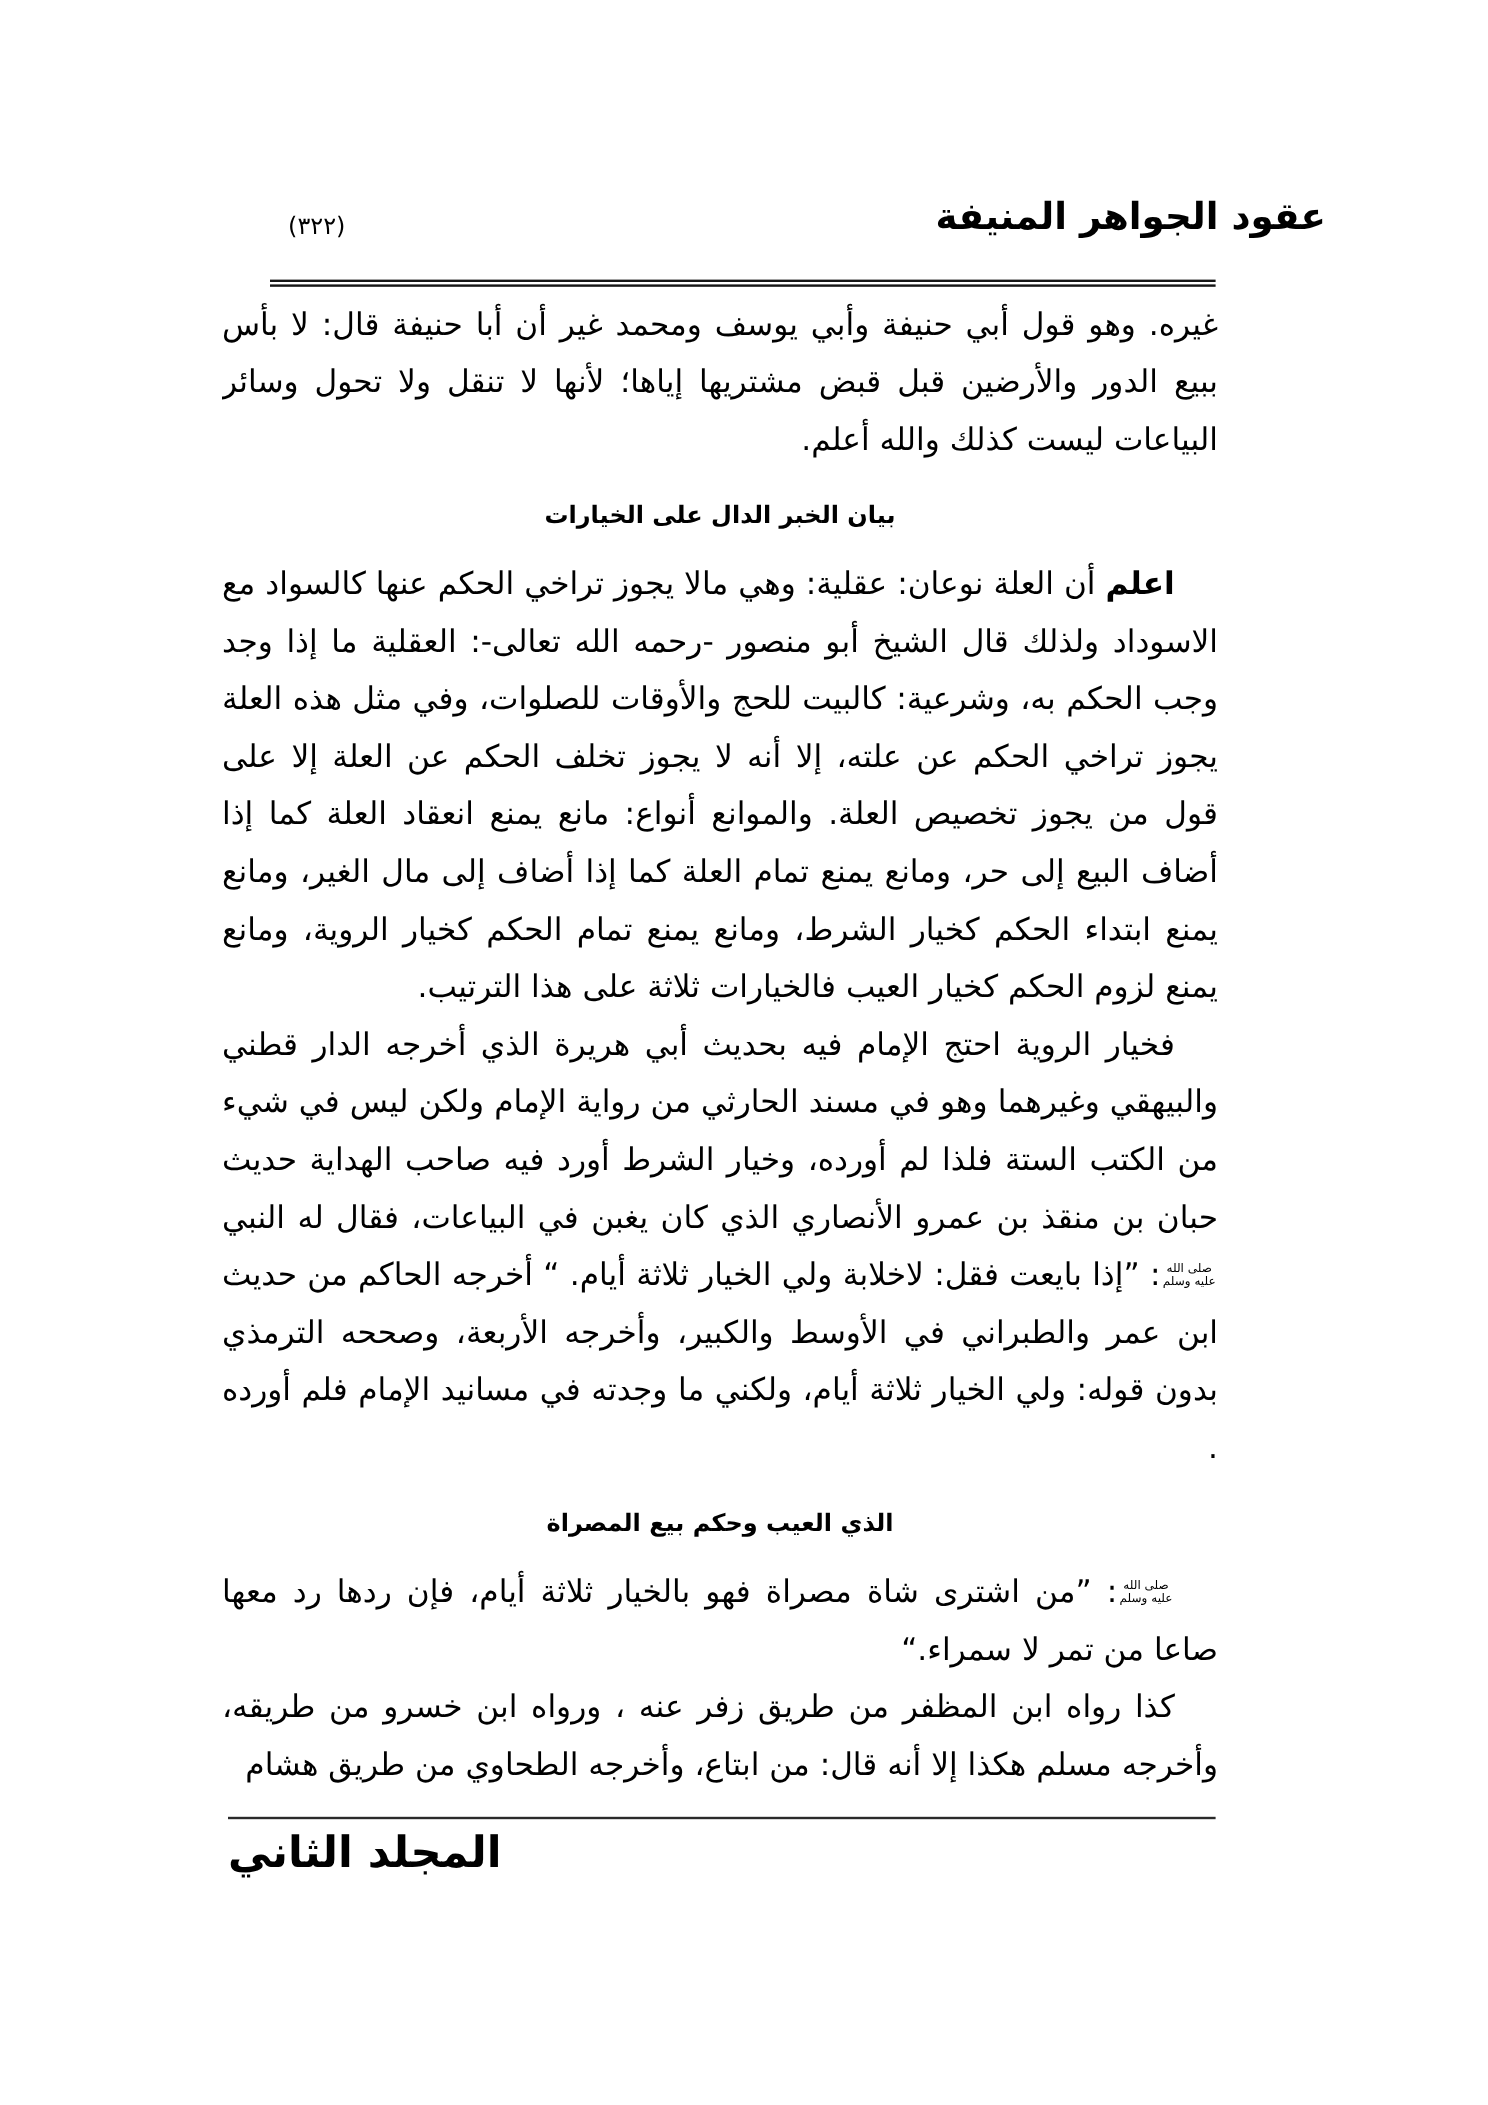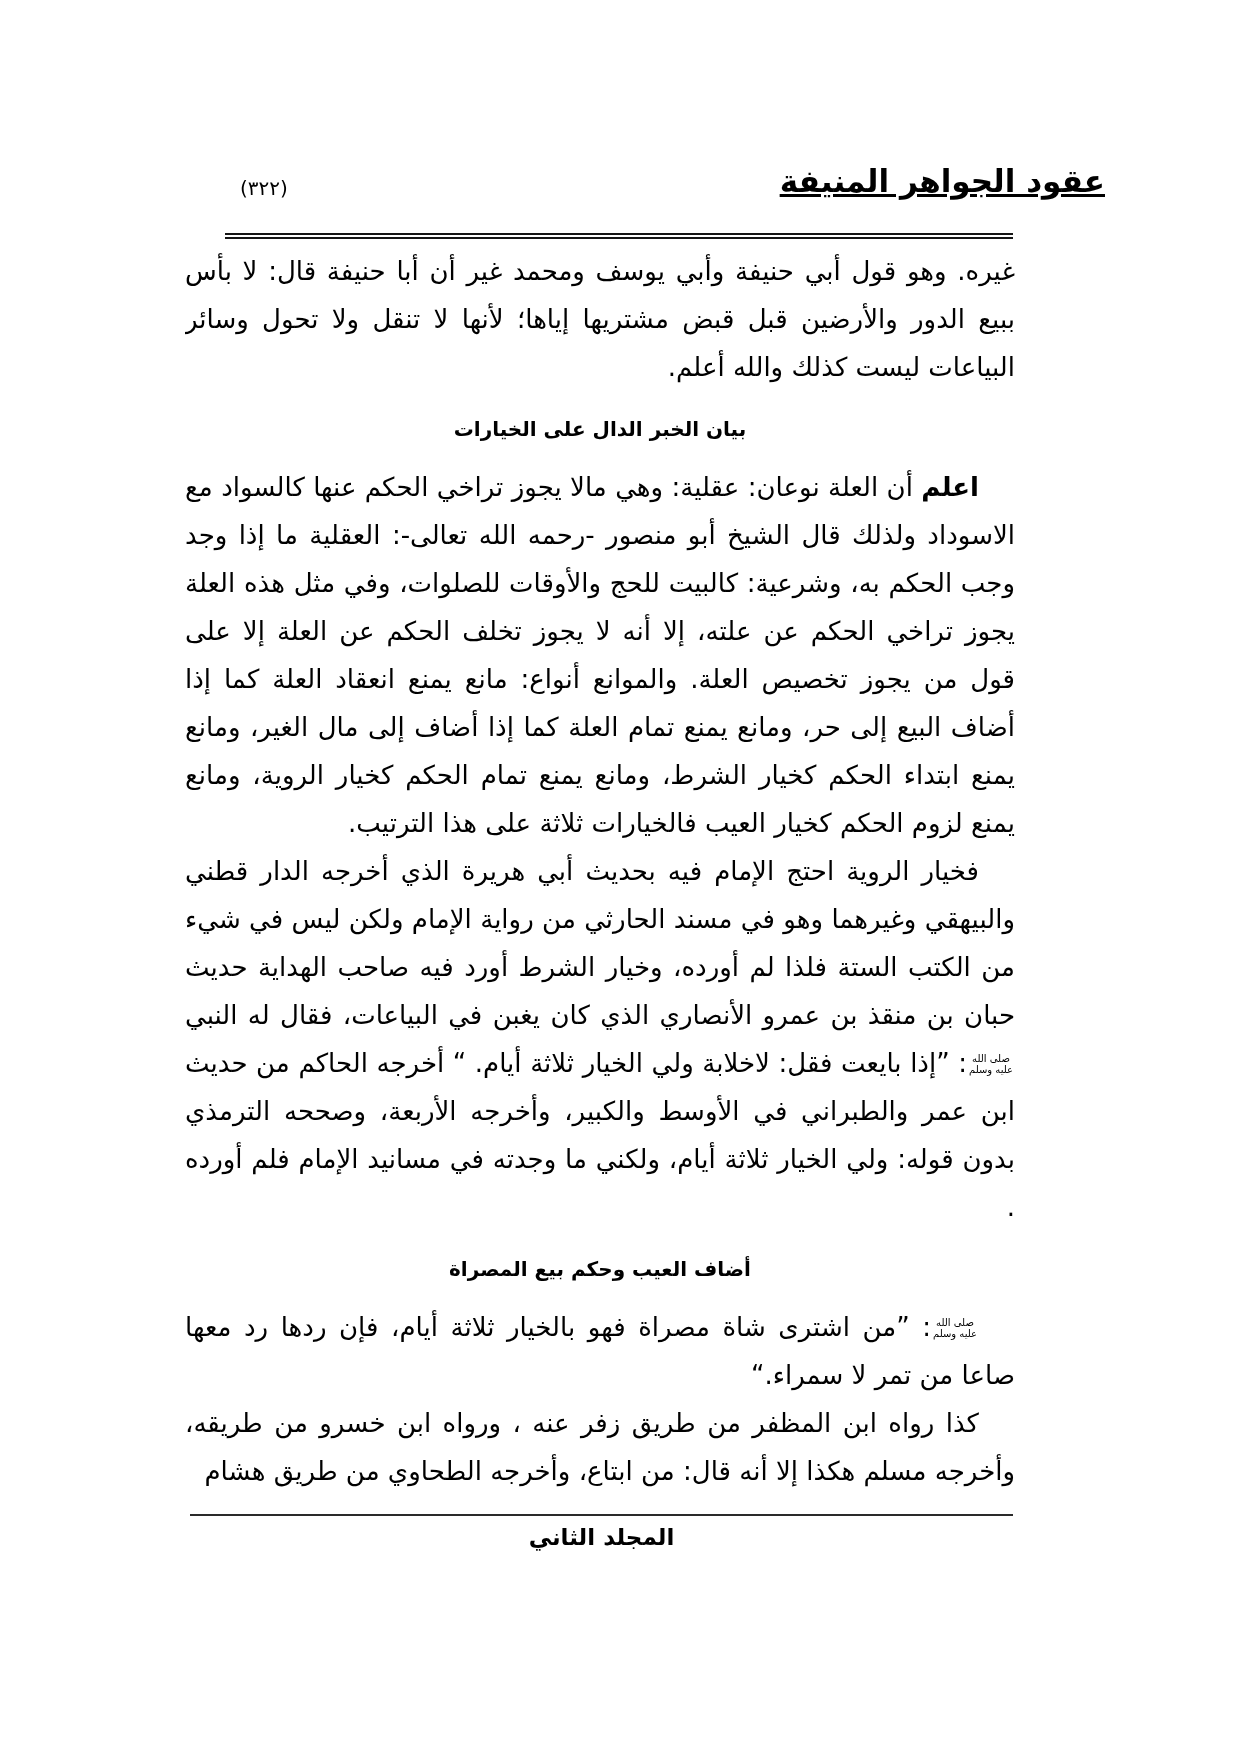--- a/index.html
+++ b/index.html
@@ -18,21 +18,20 @@
     overflow: hidden;
   }
   .book-title {
     position: absolute;
     top: 163px;
     right: 135px;
     font-size: 31px;
     font-weight: bold;
     letter-spacing: 0;
     color: #000;
-    text-decoration: underline;
   }
   .page-num {
     position: absolute;
     top: 176px;
     left: 240px;
     font-size: 20px;
     color: #000;
   }
   .header-rule {
     position: absolute;
@@ -96,22 +95,22 @@
     top: 1514px;
     right: 227px;
     width: 823px;
     border-top: 2px solid #2a2a2a;
   }
   .footer {
     position: absolute;
     top: 1524px;
     right: 227px;
     width: 823px;
-    text-align: center;
-    font-size: 23px;
+    text-align: left;
+    font-size: 36px;
     font-weight: bold;
     color: #000;
   }
 </style>
 </head>
 <body>
 
 <div class="page">
 
   <div class="book-title">عقود الجواهر المنيفة</div>
@@ -121,21 +120,21 @@
   <div class="content">
 
     <p class="body-p">غيره. وهو قول أبي حنيفة وأبي يوسف ومحمد غير أن أبا حنيفة قال: لا بأس ببيع الدور والأرضين قبل قبض مشتريها إياها؛ لأنها لا تنقل ولا تحول وسائر البياعات ليست كذلك والله أعلم.</p>
 
     <h2 class="section-heading">بيان الخبر الدال على الخيارات</h2>
 
     <p class="body-p indent"><span class="lead-word">اعلم</span><span> أن العلة نوعان: عقلية: وهي مالا يجوز تراخي الحكم عنها كالسواد مع الاسوداد ولذلك قال الشيخ أبو منصور -رحمه الله تعالى-: العقلية ما إذا وجد وجب الحكم به، وشرعية: كالبيت للحج والأوقات للصلوات، وفي مثل هذه العلة يجوز تراخي الحكم عن علته، إلا أنه لا يجوز تخلف الحكم عن العلة إلا على قول من يجوز تخصيص العلة. والموانع أنواع: مانع يمنع انعقاد العلة كما إذا أضاف البيع إلى حر، ومانع يمنع تمام العلة كما إذا أضاف إلى مال الغير، ومانع يمنع ابتداء الحكم كخيار الشرط، ومانع يمنع تمام الحكم كخيار الروية، ومانع يمنع لزوم الحكم كخيار العيب فالخيارات ثلاثة على هذا الترتيب.</span></p>
 
     <p class="body-p indent"><span>فخيار الروية احتج الإمام فيه بحديث أبي هريرة الذي أخرجه الدار قطني والبيهقي وغيرهما وهو في مسند الحارثي من رواية الإمام ولكن ليس في شيء من الكتب الستة فلذا لم أورده، وخيار الشرط أورد فيه صاحب الهداية حديث حبان بن منقذ بن عمرو الأنصاري الذي كان يغبن في البياعات، فقال له النبي </span><span class="salawat"><span>صلى الله</span><span>عليه وسلم</span></span><span>: ”إذا بايعت فقل: لاخلابة ولي الخيار ثلاثة أيام. “ أخرجه الحاكم من حديث ابن عمر والطبراني في الأوسط والكبير، وأخرجه الأربعة، وصححه الترمذي بدون قوله: ولي الخيار ثلاثة أيام، ولكني ما وجدته في مسانيد الإمام فلم أورده .</span></p>
 
-    <h2 class="section-heading">أضاف العيب وحكم بيع المصراة</h2>
+    <h2 class="section-heading">الذي العيب وحكم بيع المصراة</h2>
 
     <p class="body-p indent"><span class="salawat"><span>صلى الله</span><span>عليه وسلم</span></span><span>: ”من اشترى شاة مصراة فهو بالخيار ثلاثة أيام، فإن ردها رد معها صاعا من تمر لا سمراء.“</span></p>
 
     <p class="body-p indent">كذا رواه ابن المظفر من طريق زفر عنه ، ورواه ابن خسرو من طريقه، وأخرجه مسلم هكذا إلا أنه قال: من ابتاع، وأخرجه الطحاوي من طريق هشام</p>
 
   </div>
 
   <div class="footer-rule"></div>
   <div class="footer"><span>المجلد الثاني</span></div>
 

